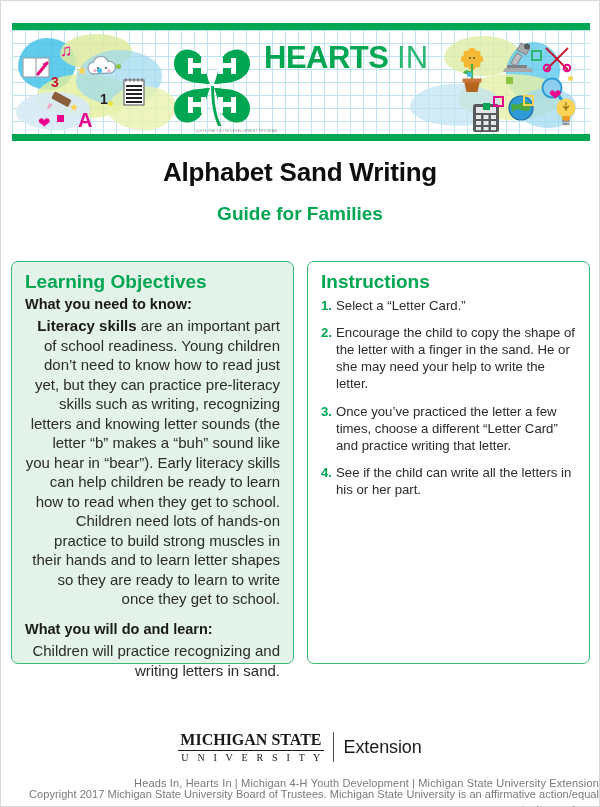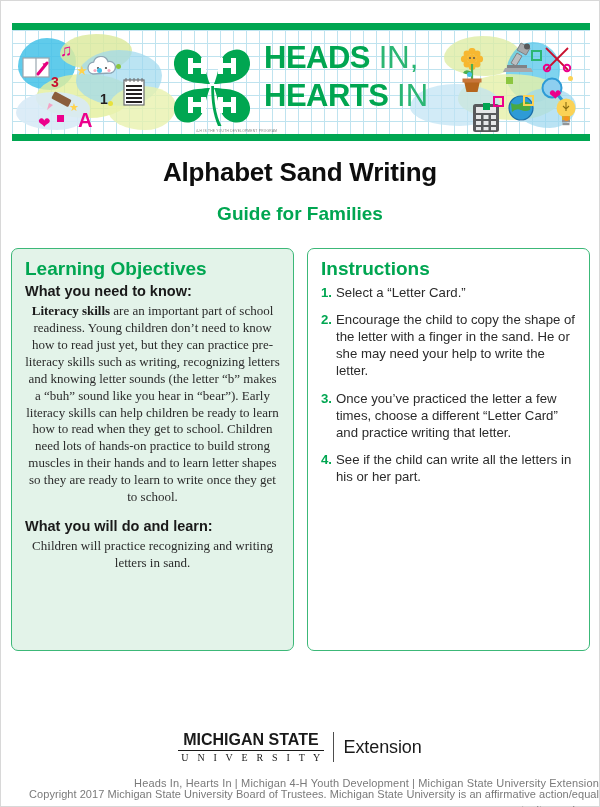--- a/index.html
+++ b/index.html
@@ -138,21 +138,21 @@
     top: 202px;
     text-align: center;
     font-size: 19px;
     font-weight: bold;
     color: #00a651;
   }
 
   
   .box {
     position: absolute;
-    top: 247px;
+    top: 260px;
     height: 403px;
     box-sizing: border-box;
     border: 1.6px solid #3cb878;
     border-radius: 7px;
   }
   .box-left {
     left: 10px;
     width: 283px;
     background: #e3f3e9;
     padding: 9px 13px 10px 13px;
@@ -172,26 +172,25 @@
     line-height: 1.15;
   }
   .sub-heading {
     font-size: 14.5px;
     font-weight: bold;
     color: #1a1a1a;
     margin: 0 0 3px 0;
     line-height: 1.2;
   }
   .body-text {
-    font-size: 13px;
+    font-size: 15px;
     line-height: 1.30;
     color: #2b2b2b;
     margin: 0 0 12px 0;
-    text-align: center;
-    font-family: Liberation Serif, serif;
+    text-align: right;
   }
   .body-text b { font-weight: bold; color: #1a1a1a; }
   .body-text.last { margin-bottom: 0; }
 
   .steps {
     margin: 4px 0 0 0;
     padding: 0;
     list-style: none;
   }
   .step {
@@ -217,21 +216,21 @@
   .msu-logo {
     position: absolute;
     left: 0; right: 0;
     top: 731px;
     display: flex;
     justify-content: center;
     align-items: center;
   }
   .msu-left { text-align: center; padding-right: 9px; }
   .msu-top {
-    font-family: Liberation Sans, sans-serif;
+    font-family: Liberation Serif, serif;
     font-size: 16px;
     font-weight: bold;
     color: #1a1a1a;
     letter-spacing: 0px;
     border-bottom: 1.5px solid #1a1a1a;
     padding-bottom: 1px;
     line-height: 1.05;
   }
   .msu-bottom {
     font-family: "Liberation Serif", serif;
@@ -441,23 +440,20 @@
             <path d="M18 18 h5 v5 h8 v-5 h5 v16 h-5 v-6 h-8 v6 h-5 z"></path>
             <path d="M48 18 h5 v5 h8 v-5 h5 v16 h-5 v-6 h-8 v6 h-5 z"></path>
             <path d="M18 57 h5 v5 h8 v-5 h5 v16 h-5 v-6 h-8 v6 h-5 z"></path>
             <path d="M48 57 h5 v5 h8 v-5 h5 v16 h-5 v-6 h-8 v6 h-5 z"></path>
           </g>
         </svg>
       </div>
       <div class="clover-mark">4-H IS THE YOUTH DEVELOPMENT PROGRAM</div>
 
       <div class="wordmark">
-        <div class="wm-line l1">
-          <span class="wm-strong">HEADS</span><span>&nbsp;</span><span class="wm-light">IN,</span>
-        </div>
         <div class="wm-line l2">
           <span class="wm-strong">HEARTS</span><span>&nbsp;</span><span class="wm-light">IN</span>
         </div>
       </div>
     </div>
   </div>
 
   <div class="title">Alphabet Sand Writing</div>
   <div class="subtitle">Guide for Families</div>
 

